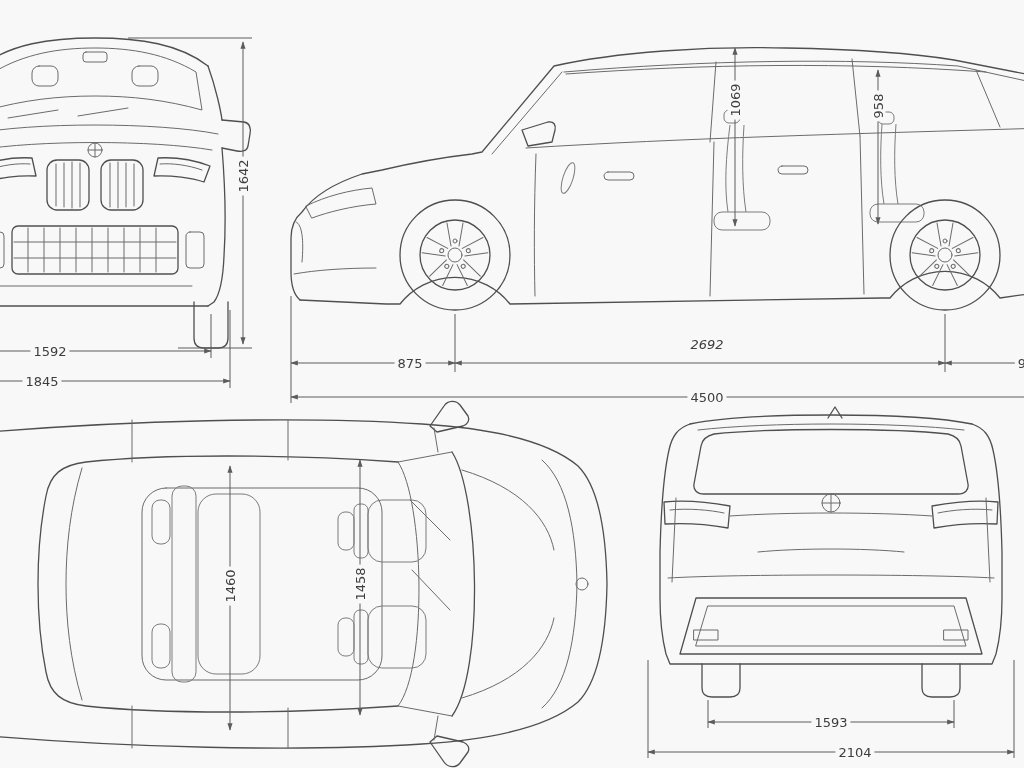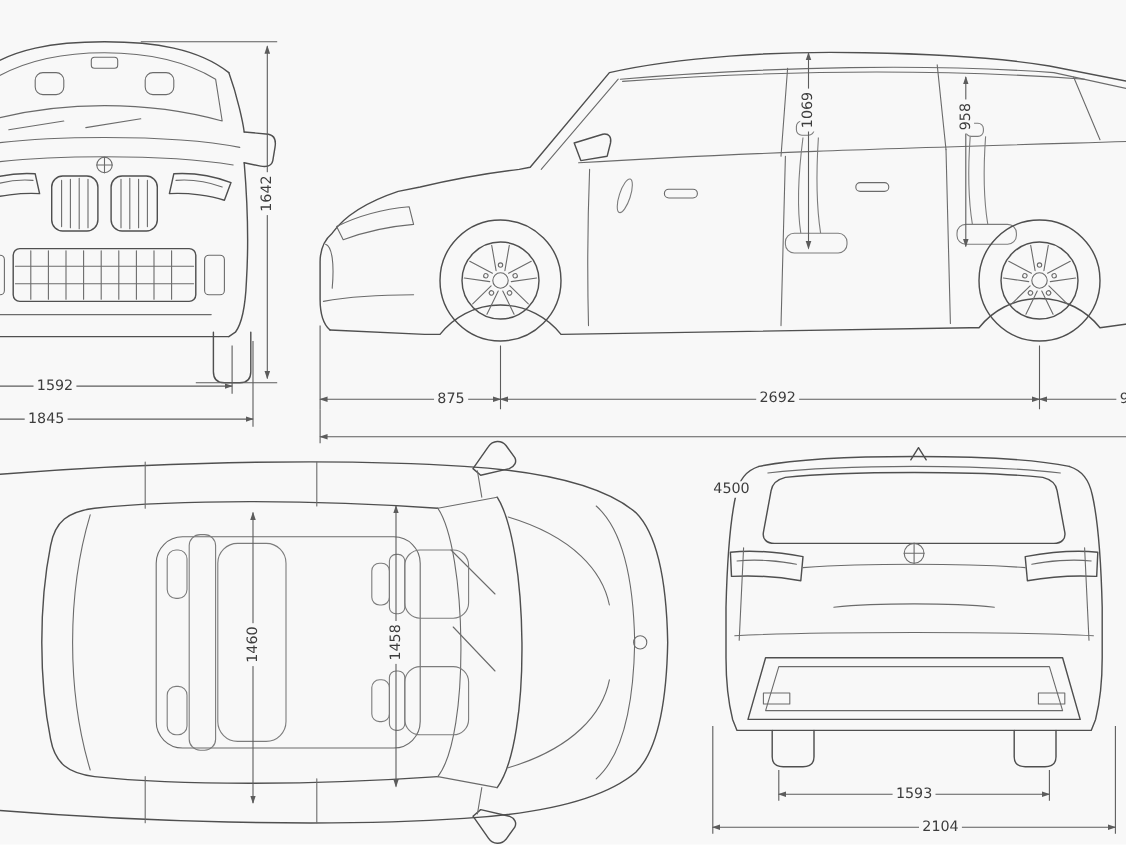--- a/index.html
+++ b/index.html
@@ -298,23 +298,23 @@
     </svg>
   </div>
 
   <span class="dlabel rot" style="left:243px;top:176px;">1642</span>
   <span class="dlabel" style="left:50px;top:351px;">1592</span>
   <span class="dlabel" style="left:42px;top:381px;">1845</span>
 
   <span class="dlabel rot" style="left:735px;top:100px;">1069</span>
   <span class="dlabel rot" style="left:878px;top:106px;">958</span>
   <span class="dlabel" style="left:373px;top:363px;margin-left:37px;">875</span>
-  <span class="dlabel" style="left:707px;top:362px;">2692</span>
+  <span class="dlabel" style="left:707px;top:344px;font-style:italic;">2692</span>
   <span class="dlabel" style="left:1022px;top:363px;">9</span>
-  <span class="dlabel" style="left:665px;top:397px;margin-top:48px;">4500</span>
+  <span class="dlabel" style="left:707px;top:397px;">4500</span>
 
   <span class="dlabel rot" style="left:230px;top:586px;">1460</span>
   <span class="dlabel rot" style="left:360px;top:584px;">1458</span>
 
   <span class="dlabel" style="left:831px;top:722px;">1593</span>
   <span class="dlabel" style="left:831px;top:752px;margin-left:24px;">2104</span>
 
 </div>
 
 </body></html>

